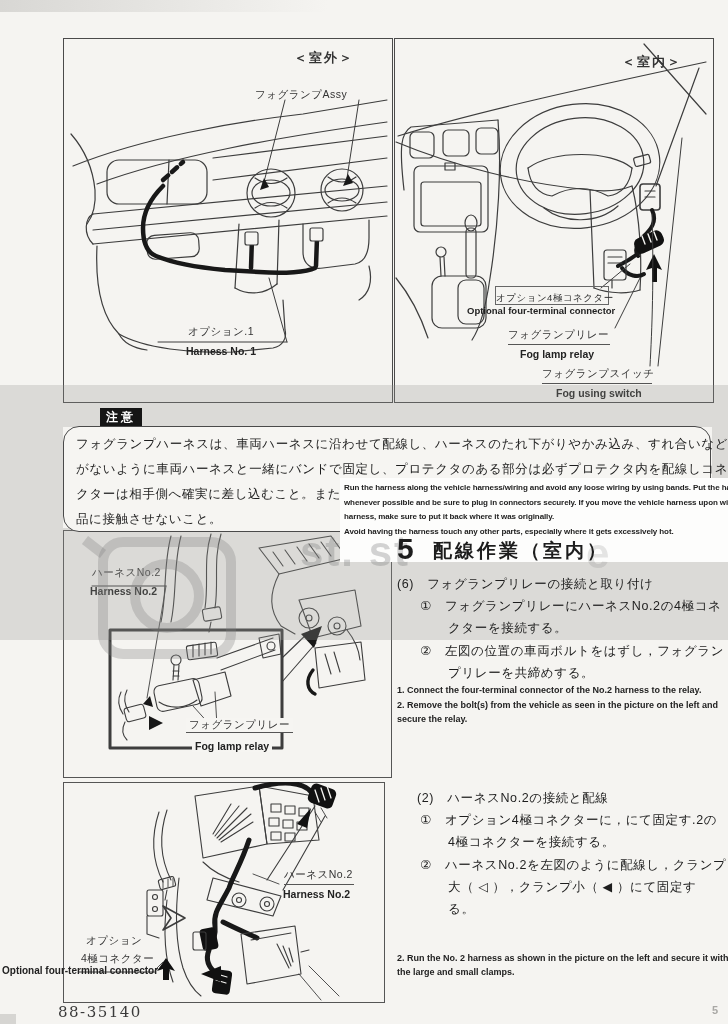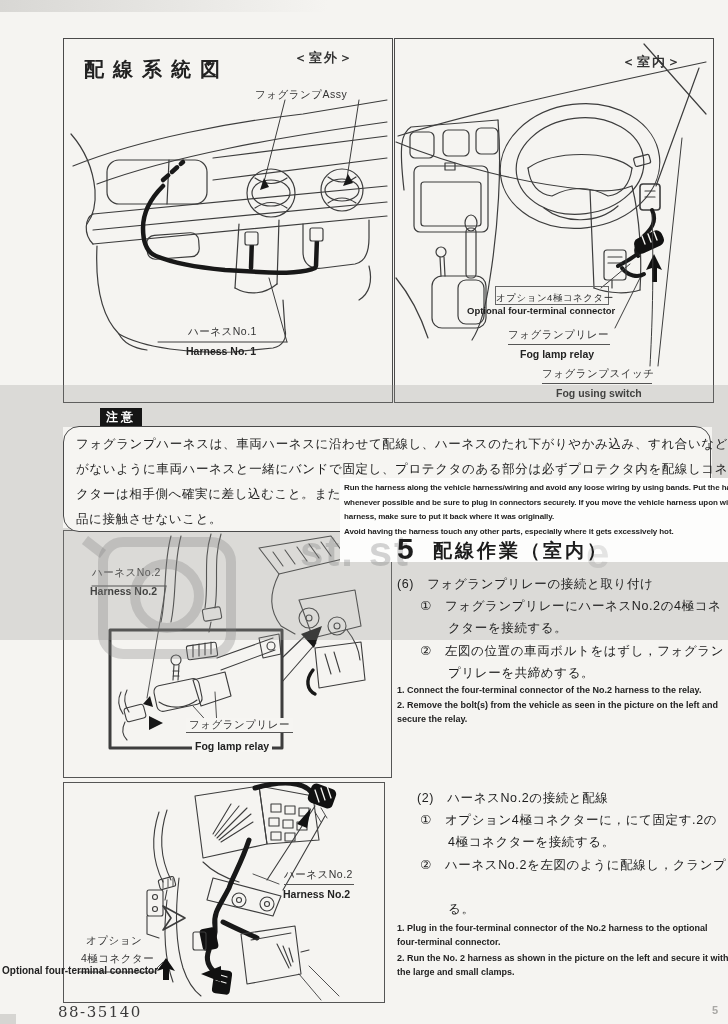--- a/index.html
+++ b/index.html
@@ -92,24 +92,23 @@
         <polygon points="197,152 201,140 206,149"></polygon>
         <polygon points="280,148 285,136 290,145"></polygon>
       </g>
       <g stroke-width="1">
         <path d="M95,304 L224,304"></path>
         <path d="M224,304 L206,240"></path>
       </g>
     </g>
   </svg>
 
-  <div class="abs doc-title" style="left:84px;top:56px;">配線系統図</div>
   <div class="abs corner" style="left:294px;top:49px;">＜室外＞</div>
   <div class="abs lbl-jp" style="left:255px;top:88px;">フォグランプAssy</div>
-  <div class="abs lbl-jp" style="left:188px;top:325px;">ハーネスNo.1</div>
+  <div class="abs lbl-jp" style="left:188px;top:325px;">オプション.1</div>
   <div class="abs lbl-en" style="left:186px;top:345px;">Harness No. 1</div>
 
   <div class="abs panel" style="left:394px;top:38px;width:318px;height:363px;"></div>
 
   <svg class="abs" style="left:394px;top:38px;" width="318" height="363" viewBox="0 0 318 363">
     <g stroke="#3d3d3d" stroke-width="1.2" fill="none" stroke-linecap="round" stroke-linejoin="round">
       <g>
         <path d="M4,98 C80,74 200,48 312,24"></path>
         <path d="M250,6 L312,76"></path>
         <path d="M305,30 L262,148"></path>
@@ -362,20 +361,20 @@
   <div class="abs jbody" style="left:448px;top:620px;">クターを接続する。</div>
   <div class="abs jbody" style="left:420px;top:643px;">②　左図の位置の車両ボルトをはずし，フォグラン</div>
   <div class="abs jbody" style="left:448px;top:665px;">プリレーを共締めする。</div>
   <div class="abs ebody nowrap" style="left:397px;top:684px;">1. Connect the four-terminal connector of the No.2 harness to the relay.</div>
   <div class="abs ebody" style="left:397px;top:699px;width:332px;">2. Remove the bolt(s) from the vehicle as seen in the picture on the left and secure the relay.</div>
 
   <div class="abs jbody" style="left:397px;top:790px;margin-left:20px;">(2)　ハーネスNo.2の接続と配線</div>
   <div class="abs jbody" style="left:420px;top:812px;">①　オプション4極コネクターに，にて固定す.2の</div>
   <div class="abs jbody" style="left:448px;top:834px;">4極コネクターを接続する。</div>
   <div class="abs jbody" style="left:420px;top:857px;">②　ハーネスNo.2を左図のように配線し，クランプ</div>
+  <div class="abs jbody" style="left:448px;top:879px;">大（ ◁ ），クランプ小（ ◀ ）にて固定す</div>
   <div class="abs jbody" style="left:448px;top:901px;">る。</div>
-  <div class="abs ebody" style="left:397px;top:922px;width:332px;">1. Plug in the four-terminal connector of the No.2 harness to the optional four-terminal connector.</div>
   <div class="abs ebody" style="left:397px;top:952px;width:332px;">2. Run the No. 2 harness as shown in the picture on the left and secure it with the large and small clamps.</div>
 
   <div class="abs footnum" style="left:58px;top:1003px;">88-35140</div>
   <div class="abs pageno" style="left:712px;top:1004px;">5</div>
 
 </div>
 
 </body></html>

